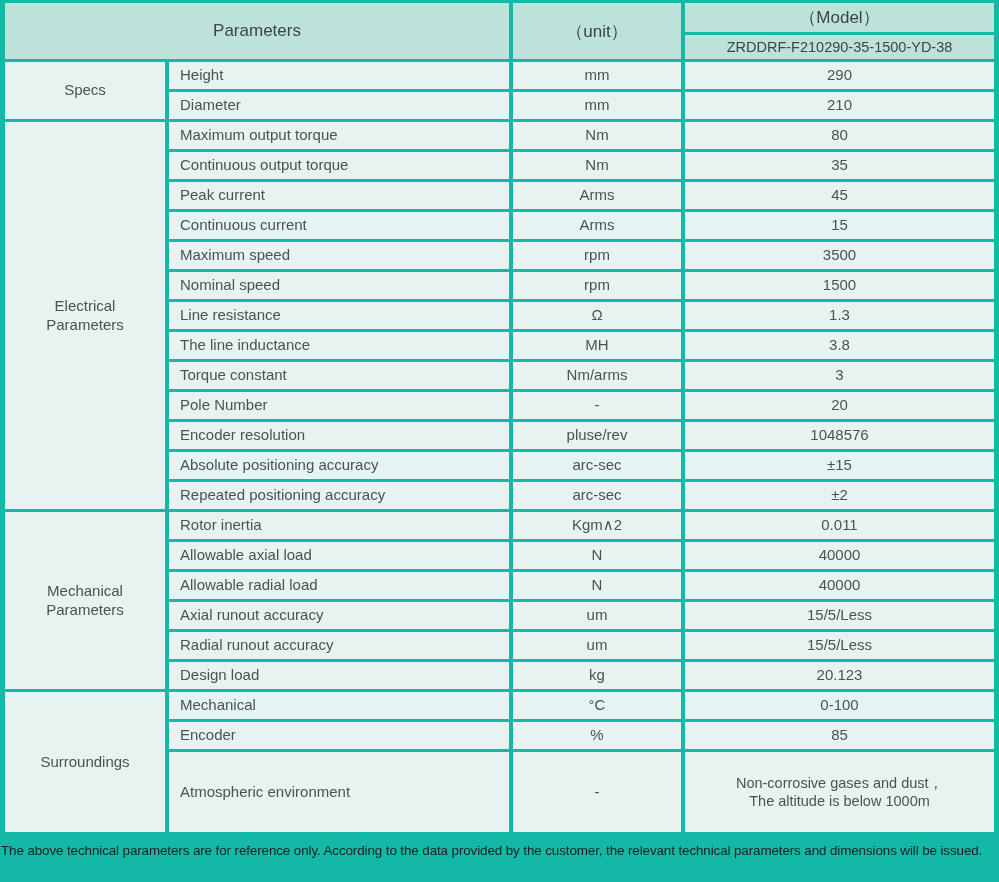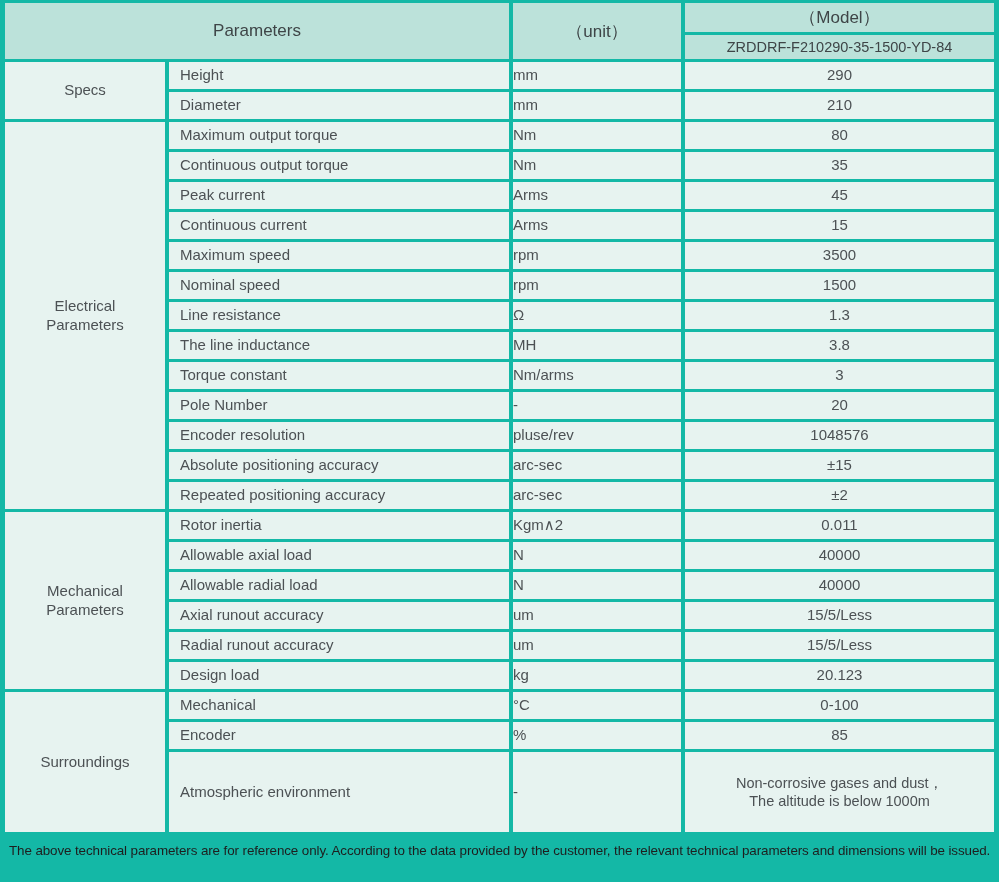--- a/index.html
+++ b/index.html
@@ -45,52 +45,51 @@
     line-height: 1.25;
   }
   td.cat {
     text-align: center;
     white-space: pre-line;
   }
   td.param {
     text-align: left;
     padding-left: 11px;
   }
-  td.unit { text-align: left; }
+  td.unit { text-align: center; }
   td.val  { text-align: center; white-space: pre-line; }
   td.multiline { height: 80px; font-size: 14.5px; }
   .footer-note {
     margin-top: 8px;
     padding: 0 1px;
     font-size: 13.4px;
     color: #1e1e1e;
     letter-spacing: -0.1px;
     white-space: nowrap;
-    margin-left: 8px;
   }
 </style>
 </head>
 <body>
 
 <div class="page">
   <table class="spec-table">
     <colgroup>
       <col style="width:160px">
       <col style="width:340px">
       <col style="width:168px">
       <col style="width:309px">
     </colgroup>
     <thead>
       <tr>
         <th class="hdr-main" colspan="2" rowspan="2">Parameters</th>
         <th class="hdr-main" rowspan="2">（unit）</th>
         <th class="hdr-main">（Model）</th>
       </tr>
       <tr>
-        <th class="hdr-sub">ZRDDRF-F210290-35-1500-YD-84</th>
+        <th class="hdr-sub">ZRDDRF-F210290-35-1500-YD-38</th>
       </tr>
     </thead>
     <tbody id="table-body">
         <tr>
           <td class="cat" rowspan="2">Specs</td>
           <td class="param">Height</td>
           <td class="unit">mm</td>
           <td class="val">290</td>
         </tr>
         <tr>

